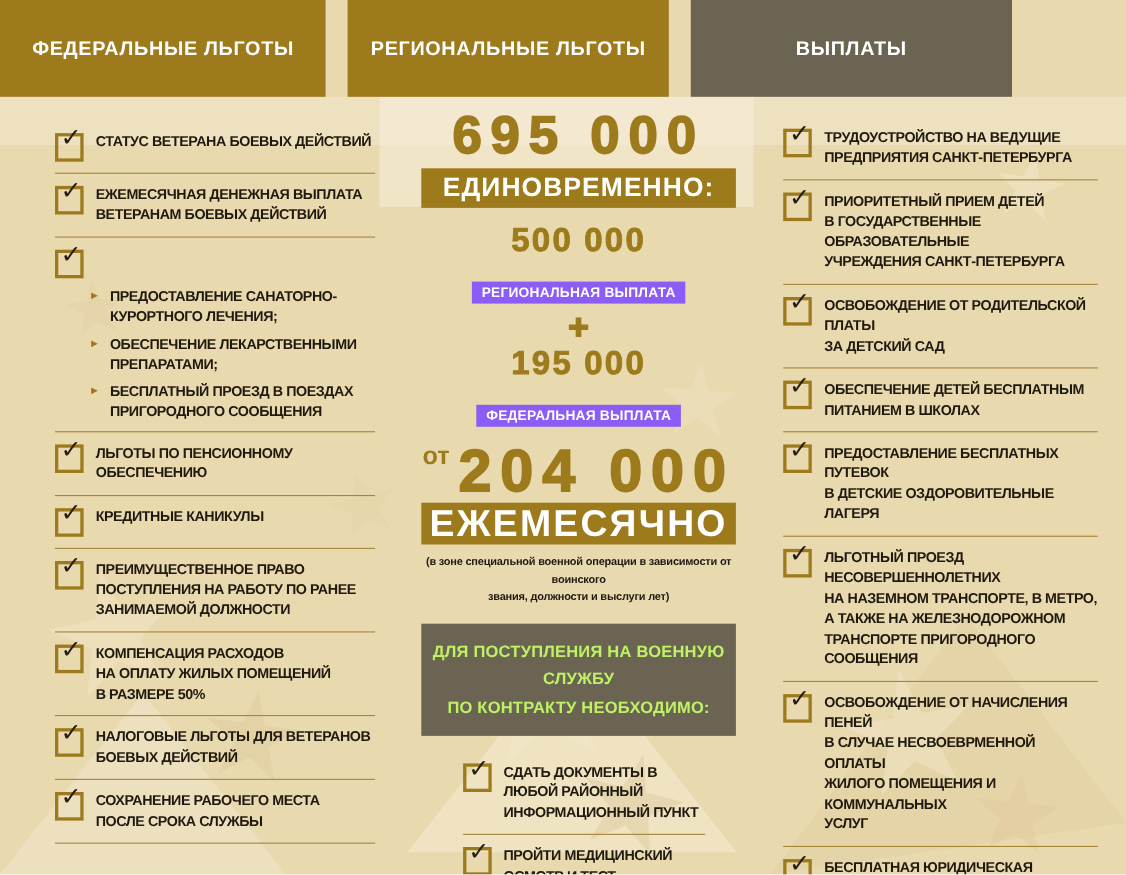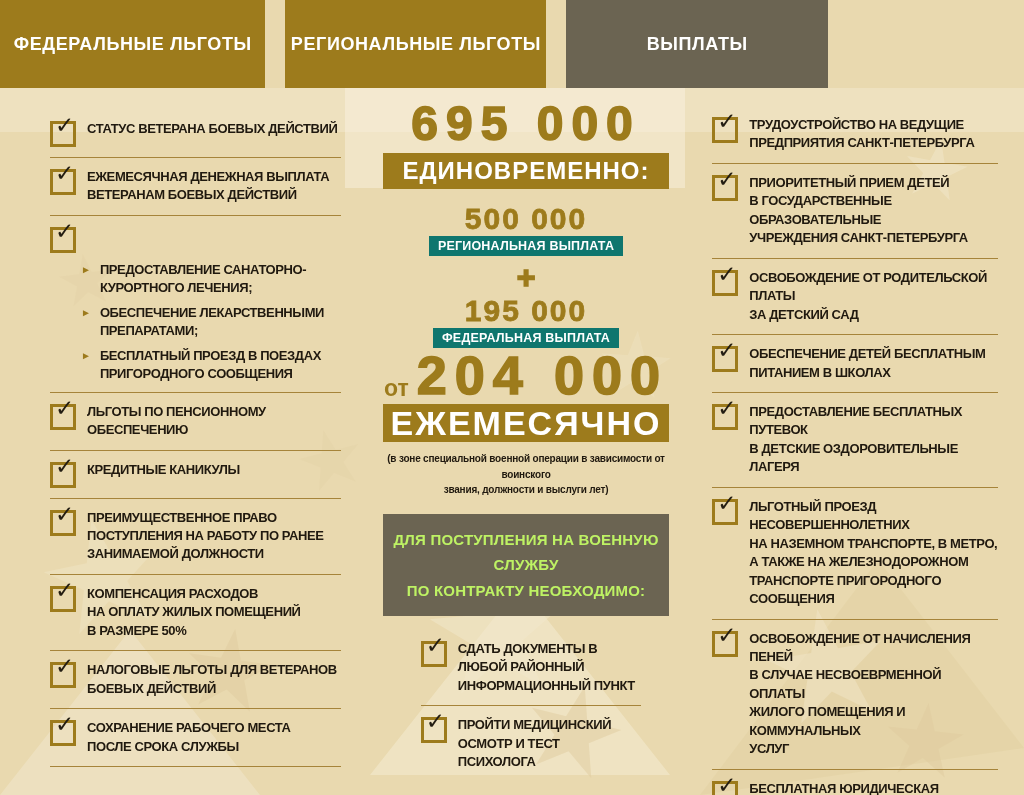--- a/index.html
+++ b/index.html
@@ -8,21 +8,21 @@
     background:#e9d9af;
     font-family:"Liberation Sans","DejaVu Sans",sans-serif;
     -webkit-font-smoothing:antialiased;
   }
   
   .tex{position:absolute;inset:0;z-index:0;pointer-events:none;}
   .star{position:absolute;line-height:1;}
   .star::before{content:"★";}
   .poly{position:absolute;}
   
-  .hdr-row{position:absolute;top:0;left:0;width:828px;height:88px;display:flex;z-index:2;gap:20px;}
+  .hdr-row{position:absolute;top:0;left:0;width:920px;height:88px;display:flex;z-index:2;gap:20px;}
   .hdr{display:flex;align-items:center;justify-content:center;color:#ffffff;
        font-weight:bold;font-size:18px;letter-spacing:.6px;}
   .hdr-gold{background:#9d7b1c;}
   .hdr-olive{background:#6b6452;}
   .hdr-federal{width:345px;}
   .hdr-pay{width:340px;}
   .hdr-regional{width:339px;}
   
   .cols{position:absolute;top:88px;left:0;width:1024px;height:707px;display:flex;z-index:1;}
   .col{height:707px;}
@@ -37,24 +37,24 @@
         letter-spacing:-.4px;white-space:pre-line;text-align:left;}
   .divider{border-top:1px solid #a6843a;margin:8px 0;}
   .sub{display:flex;gap:9px;margin:6px 0 6px 31px;align-items:flex-start;}
   .arrow{color:#9d7b1c;font-size:10px;line-height:1;margin-top:4px;flex:0 0 auto;}
   
   .gold-num{color:#9d7b1c;font-weight:bold;line-height:1;}
   .pay-total{font-size:48px;letter-spacing:8px;margin-top:6px;-webkit-text-stroke:1.6px #9d7b1c;}
   .banner{background:#9d7b1c;color:#ffffff;font-weight:bold;}
   .banner-once{margin-top:5px;height:36px;line-height:36px;font-size:24px;letter-spacing:1px;}
   .pay-num{font-size:30px;letter-spacing:2px;margin-top:15px;-webkit-text-stroke:.8px #9d7b1c;}
-  .tag{display:inline-block;background:#0f766e;color:#ffffff;font-size:12.5px;font-weight:bold;
-       padding:3px 9px;margin-top:2px;letter-spacing:.2px;text-align:center;}
+  .tag{display:inline-block;background:#8b5cf6;color:#ffffff;font-size:12.5px;font-weight:bold;
+       padding:3px 9px;margin-top:22px;letter-spacing:.2px;text-align:center;}
   .plus{font-size:32px;margin-top:5px;-webkit-text-stroke:1.6px #9d7b1c;}
-  .monthly{display:flex;align-items:flex-end;justify-content:center;gap:8px;}
+  .monthly{margin-top:13px;display:flex;align-items:flex-start;justify-content:center;gap:8px;}
   .ot{font-size:23px;color:#9d7b1c;font-weight:bold;}
   .mbig{font-size:54px;letter-spacing:8px;-webkit-text-stroke:1.6px #9d7b1c;}
   .banner-month{margin-top:2px;height:38px;line-height:38px;font-size:34px;letter-spacing:2px;}
   .note{margin-top:9px;font-size:10px;font-weight:bold;color:#20190f;line-height:1.55;
         letter-spacing:-.2px;white-space:pre-line;}
   .banner-req{margin-top:16px;padding:13px 8px;background:#6b6452;color:#bef264;
         font-size:15px;font-weight:bold;line-height:1.7;letter-spacing:.2px;white-space:pre-line;}
   .steps{text-align:left;padding:22px 28px 0 38px;}
 </style>
 </head>

